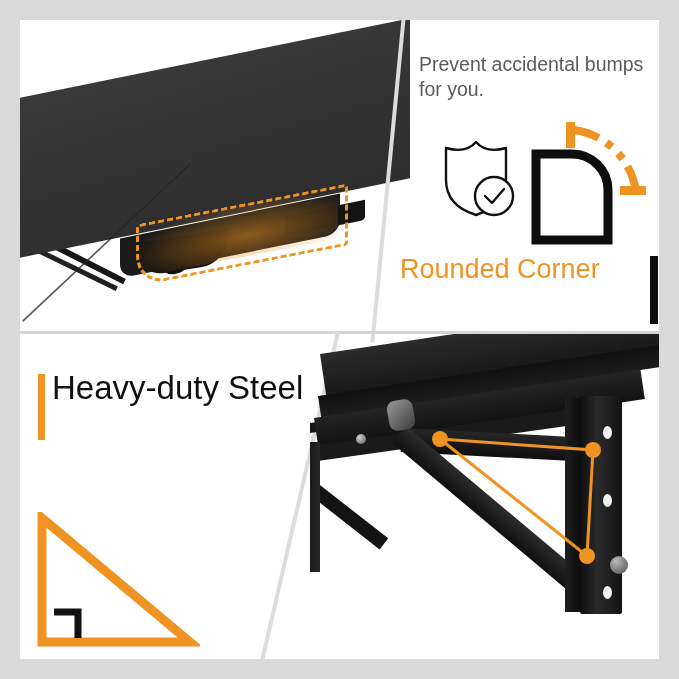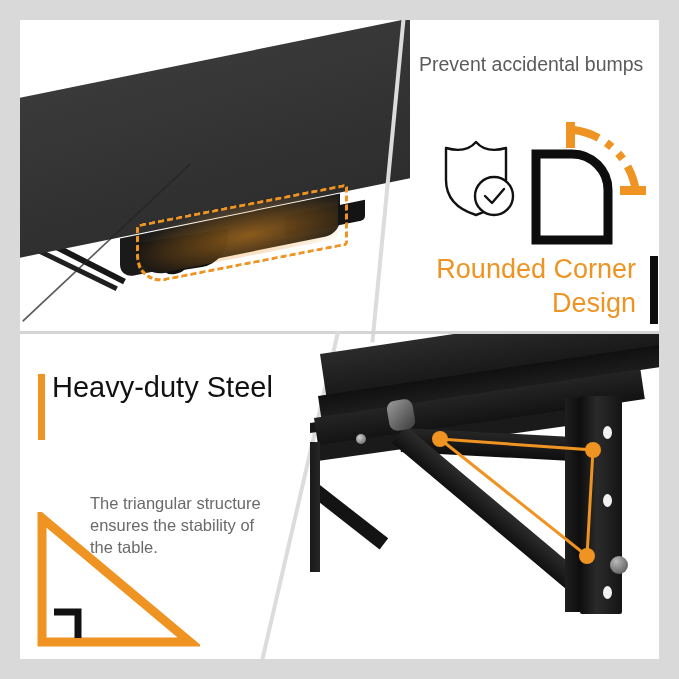--- a/index.html
+++ b/index.html
@@ -107,40 +107,40 @@
     position:absolute;left:390px;top:0;width:249px;height:311px;
   }
   .tr-text{
     position:absolute;left:9px;top:32px;width:240px;
     font-size:19.5px;line-height:25px;color:#5b5b5b;
   }
   .icon-shield{position:absolute;left:32px;top:118px;}
   .icon-corner{position:absolute;left:118px;top:96px;}
   .tr-title{
     position:absolute;left:-10px;top:232px;width:252px;
-    text-align:right;
+    text-align:left;
     font-size:27px;line-height:34px;color:#ef9322;
     padding-right:16px;box-sizing:border-box;
   }
   .tr-bar{
     position:absolute;left:240px;top:236px;width:8px;height:68px;
     background:#0d0d0d;
   }
 
   
   .panel-bl{
     position:absolute;left:0;top:314px;width:330px;height:325px;
   }
   .bl-accent{
     position:absolute;left:18px;top:40px;width:7px;height:66px;
     background:#ef9322;
   }
   .bl-title{
     position:absolute;left:32px;top:36px;width:290px;
-    font-size:29px;line-height:35px;color:#111111;
+    font-size:33px;line-height:35px;color:#111111;
   }
   .bl-body{
     position:absolute;left:70px;top:158px;width:235px;
     font-size:16.5px;line-height:22px;color:#6a6a6a;
   }
   .icon-triangle{position:absolute;left:10px;top:178px;}
 
   
   .photo-bracket{
     position:absolute;left:290px;top:314px;width:349px;height:325px;
@@ -242,20 +242,21 @@
     </div>
 
     <div class="divider-top"></div>
     <div class="divider-h"></div>
     <div class="divider-bottom"></div>
 
     <div class="panel-tr">
 
       <div class="tr-text">
         <span class="nl">Prevent accidental bumps</span>
+        <span class="nl">for you.</span>
       </div>
 
       <span class="icon-shield">
         <svg width="74" height="80" viewBox="0 0 74 80">
           <path d="M4 10 C18 14 28 11 34 4 C40 11 50 14 64 10 L64 42 C64 62 50 72 34 77 C18 72 4 62 4 42 Z" fill="#ffffff" stroke="#111111" stroke-width="2.4" stroke-linejoin="round"></path>
           <circle cx="52" cy="58" r="19" fill="#ffffff" stroke="#111111" stroke-width="2.4"></circle>
           <path d="M43 58 L50 65 L62 51" fill="none" stroke="#111111" stroke-width="2.4" stroke-linecap="round" stroke-linejoin="round"></path>
         </svg>
       </span>
 
@@ -265,34 +266,28 @@
 
           <path d="M46 14 A72 72 0 0 1 108 76" fill="none" stroke="#ef9322" stroke-width="8" stroke-linecap="butt" stroke-dasharray="26 9 7 9 7 9 26"></path>
 
           <rect x="38" y="6" width="9" height="26" fill="#ef9322"></rect>
           <rect x="92" y="70" width="26" height="9" fill="#ef9322"></rect>
         </svg>
       </span>
 
       <div class="tr-title">
         <span class="nl">Rounded Corner</span>
-        <span class="nl">Design</span>
       </div>
       <div class="tr-bar"></div>
     </div>
 
     <div class="panel-bl">
       <div class="bl-accent"></div>
       <div class="bl-title">
         <span class="nl">Heavy-duty Steel</span>
-      </div>
-      <div class="bl-body">
-        <span class="nl">The triangular structure</span>
-        <span class="nl">ensures the stability of</span>
-        <span class="nl">the table.</span>
       </div>
 
       <span class="icon-triangle">
         <svg width="170" height="140" viewBox="0 0 170 140">
           <path d="M12 6 L12 130 L160 130 Z" fill="none" stroke="#ef9322" stroke-width="9" stroke-linejoin="miter"></path>
           <path d="M24 100 L48 100 L48 126" fill="none" stroke="#111111" stroke-width="7"></path>
         </svg>
       </span>
     </div>
 

